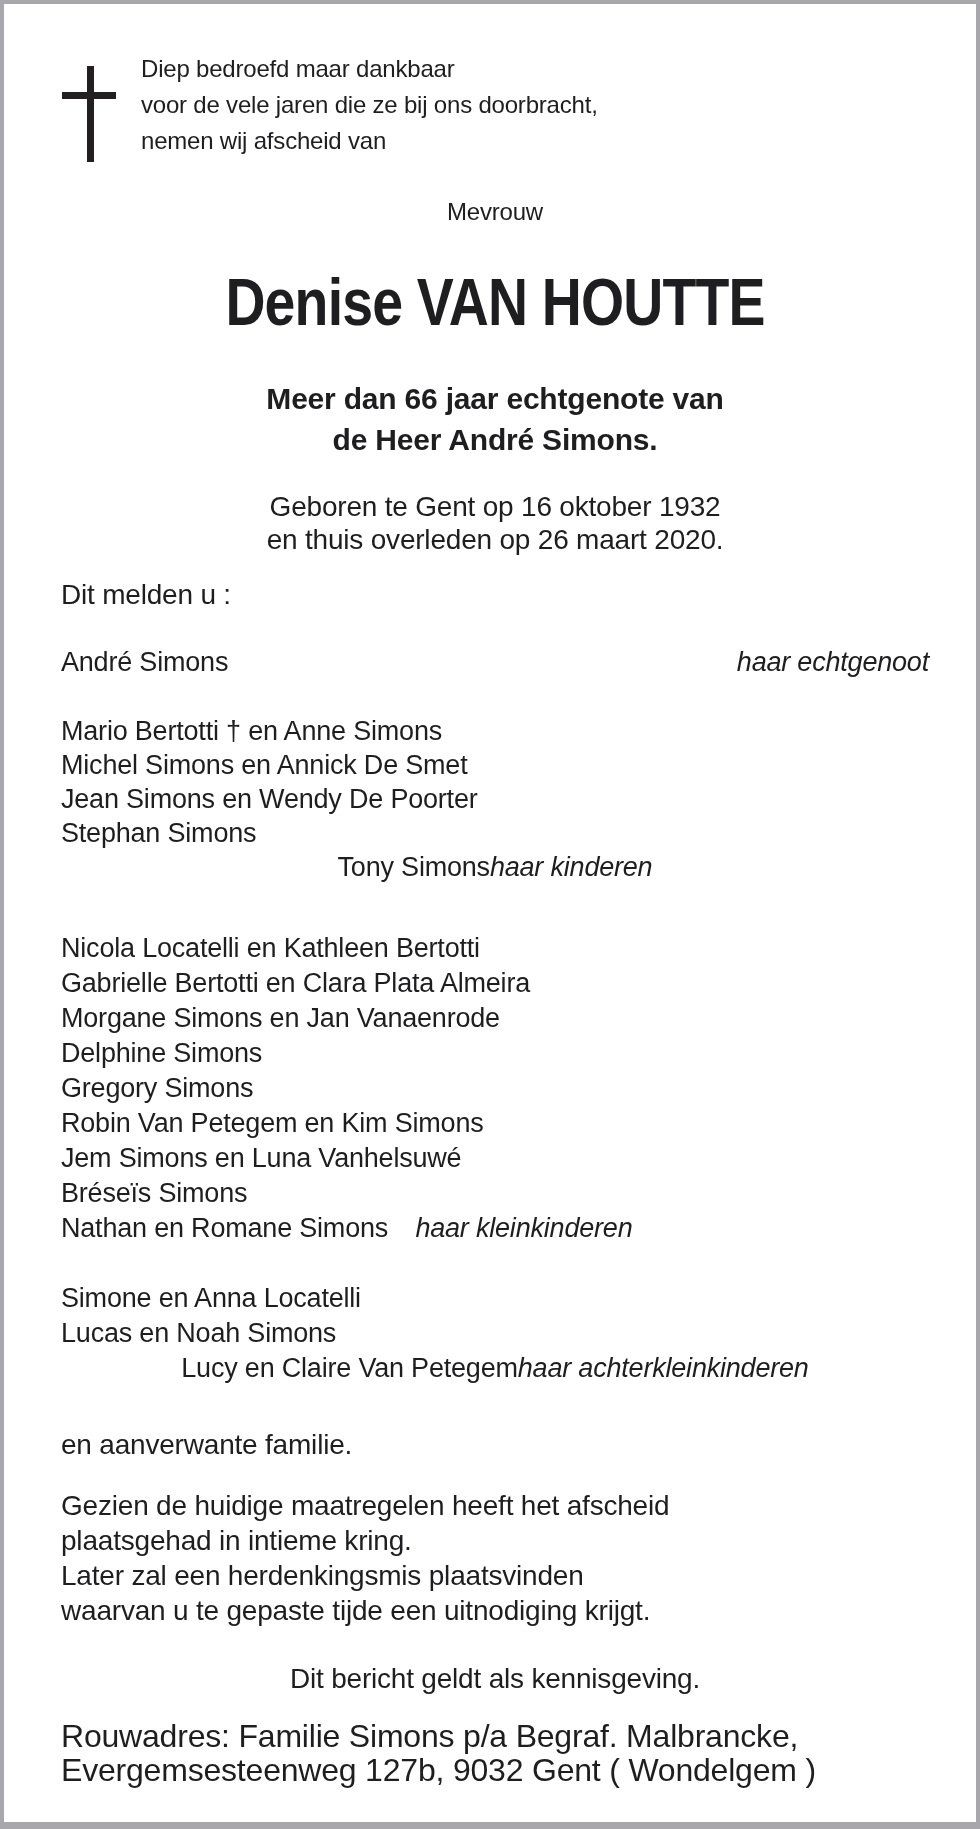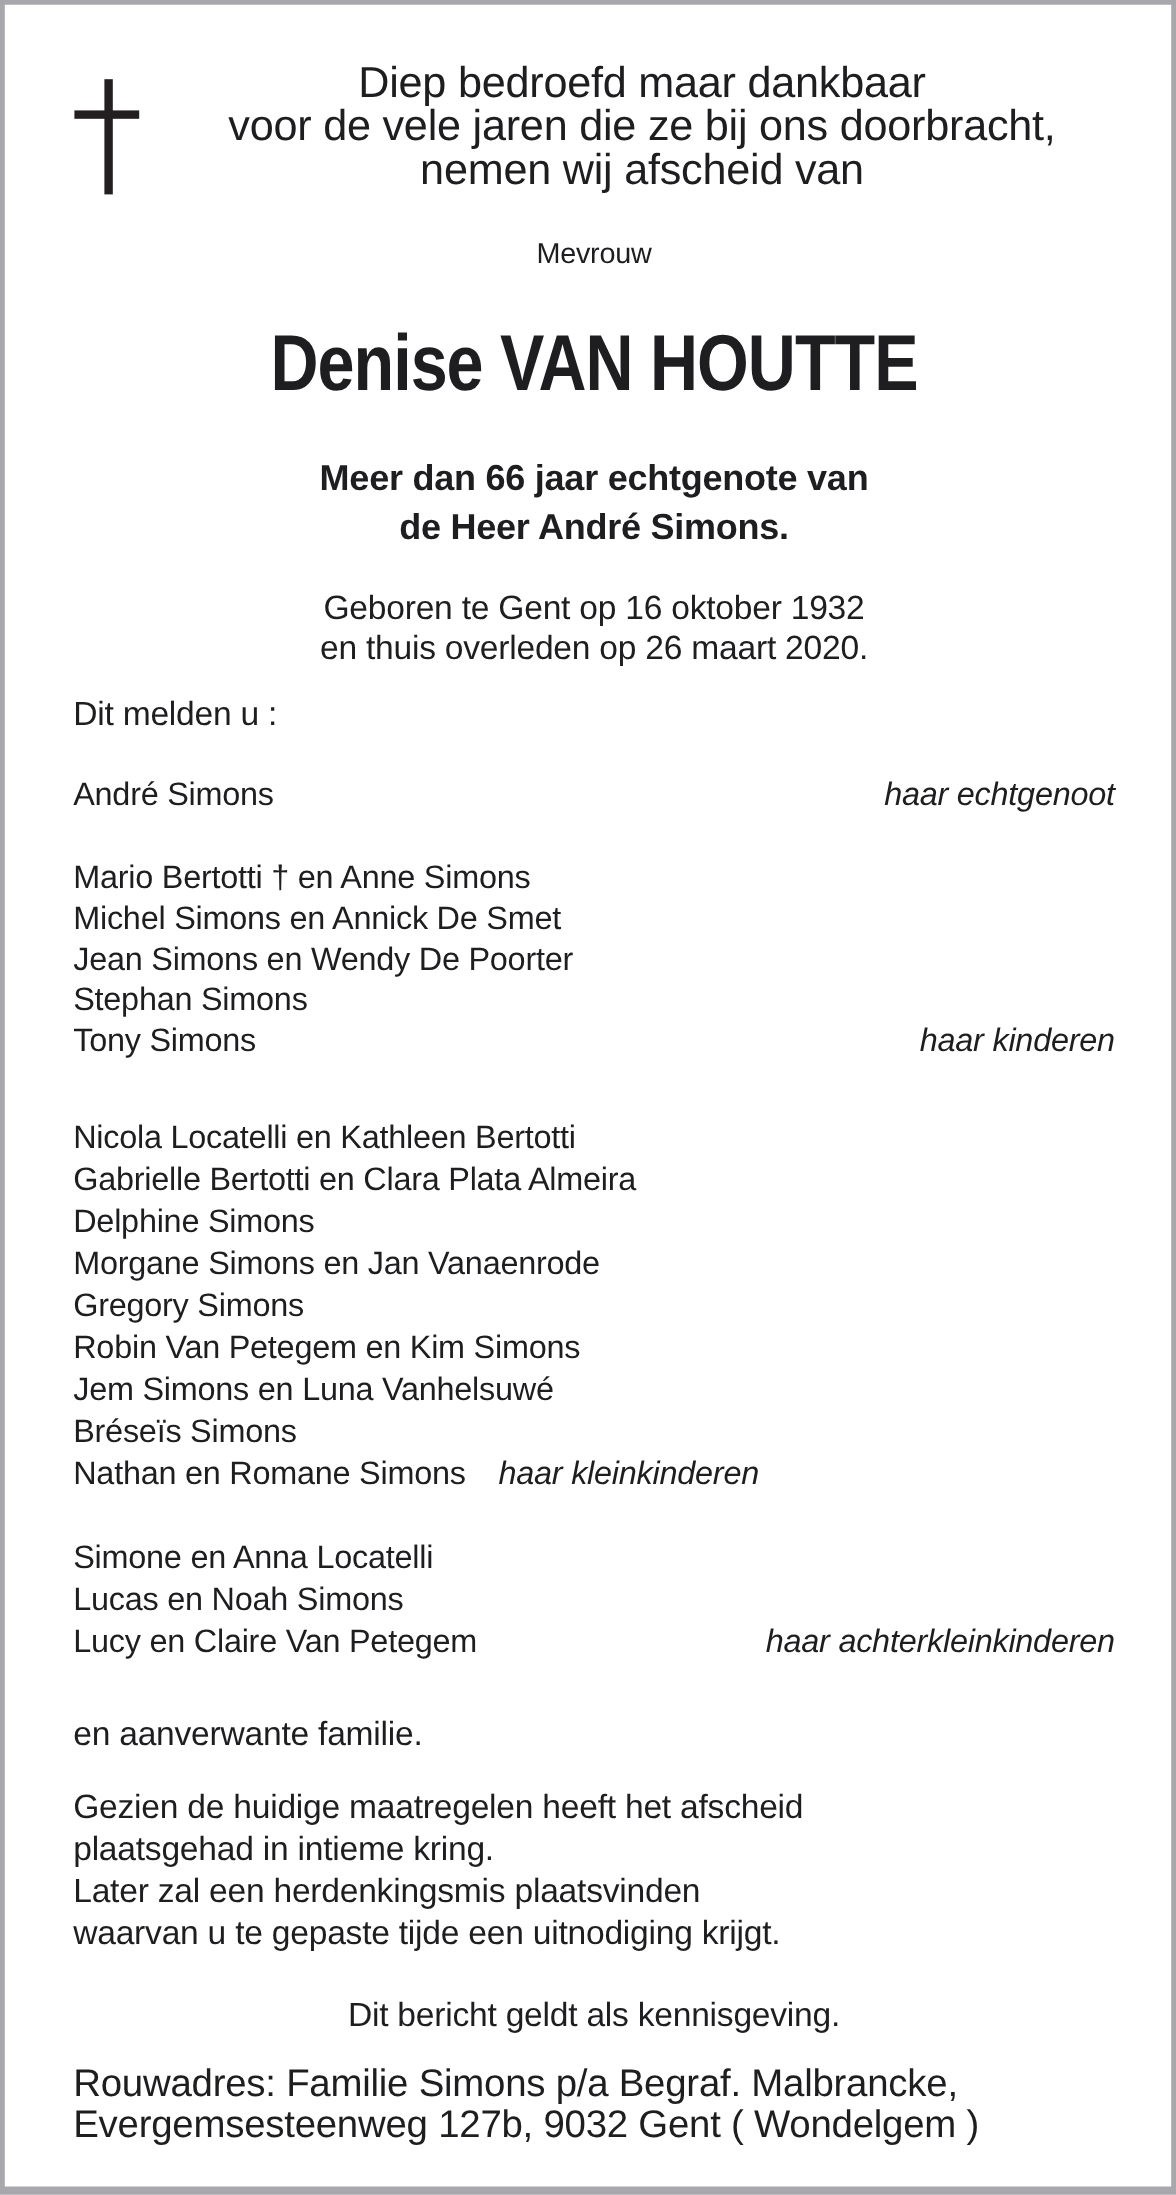--- a/index.html
+++ b/index.html
@@ -18,22 +18,21 @@
     padding: 0 47px 0 57px;
     letter-spacing: -0.2px;
   }
   
   .cross { position: absolute; left: 58px; top: 62px; width: 54px; height: 96px; }
   .cross .v { position: absolute; left: 25px; top: 0; width: 7px; height: 96px; background: #231f20; }
   .cross .h { position: absolute; left: 0; top: 26px; width: 54px; height: 7px; background: #231f20; }
 
   .intro {
     margin: 47px 0 0 80px;
-    text-align: center;
-    font-size: 36px; line-height: 36px;
+    font-size: 24px; line-height: 36px;
   }
   .salutation {
     margin-top: 36px;
     text-align: center;
     font-size: 24px; line-height: 34px;
   }
   .deceased-name {
     margin-top: 38px;
     text-align: center;
     font-size: 66px; line-height: 70px;
@@ -63,21 +62,21 @@
     display: flex; justify-content: space-between; align-items: baseline;
     font-size: 27px; line-height: 34px; gap: 10px;
   }
   .name-list { font-size: 27px; }
   .children-list { margin-top: 35px; }
   .children-list .line { line-height: 34px; }
   .grandchildren-list { margin-top: 47px; }
   .grandchildren-list .line { line-height: 35px; }
   .greatgrandchildren-list { margin-top: 35px; }
   .greatgrandchildren-list .line { line-height: 35px; }
-  .line.split { display: flex; justify-content: space-between; align-items: baseline; }
+  .line.split { display: flex; justify-content: center; align-items: baseline; }
   .rel-label { font-style: italic; }
   .rel-label.inline { margin-left: 20px; }
   .family-note {
     margin-top: 42px;
     font-size: 28px; line-height: 34px;
   }
   .ceremony {
     margin-top: 26px;
     font-size: 28px; line-height: 35px;
   }
@@ -135,22 +134,22 @@
     <div class="line">Stephan Simons</div>
     <div class="line split">
       <span>Tony Simons</span>
       <span class="rel-label">haar kinderen</span>
     </div>
   </div>
 
   <div class="name-list grandchildren-list">
     <div class="line">Nicola Locatelli en Kathleen Bertotti</div>
     <div class="line">Gabrielle Bertotti en Clara Plata Almeira</div>
+    <div class="line">Morgane Simons en Jan Vanaenrode</div>
     <div class="line">Delphine Simons</div>
-    <div class="line">Morgane Simons en Jan Vanaenrode</div>
     <div class="line">Gregory Simons</div>
     <div class="line">Robin Van Petegem en Kim Simons</div>
     <div class="line">Jem Simons en Luna Vanhelsuwé</div>
     <div class="line">Bréseïs Simons</div>
     <div class="line">
       <span>Nathan en Romane Simons</span>
       <span class="rel-label inline">haar kleinkinderen</span>
     </div>
   </div>
 

